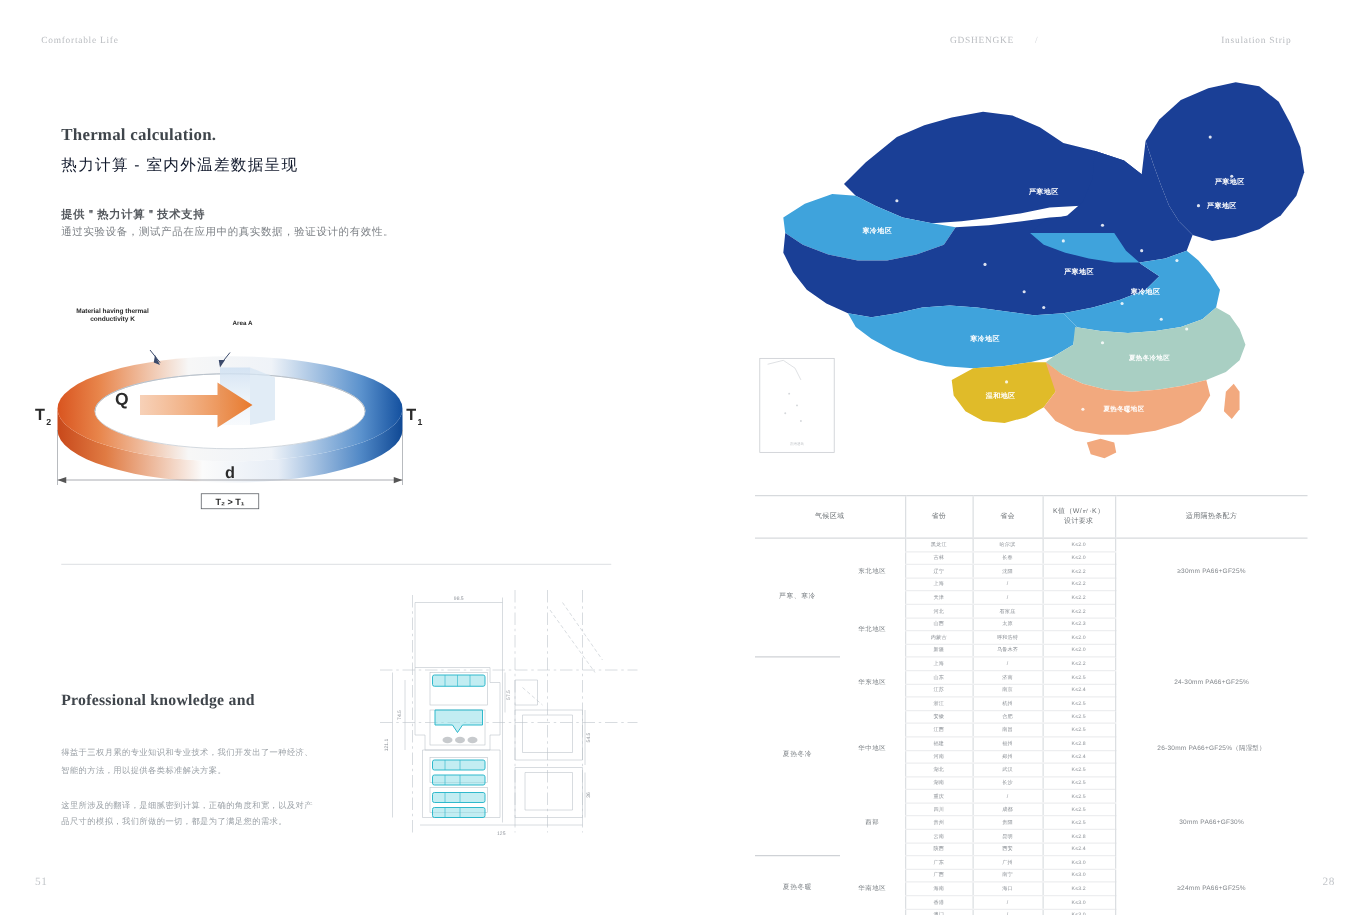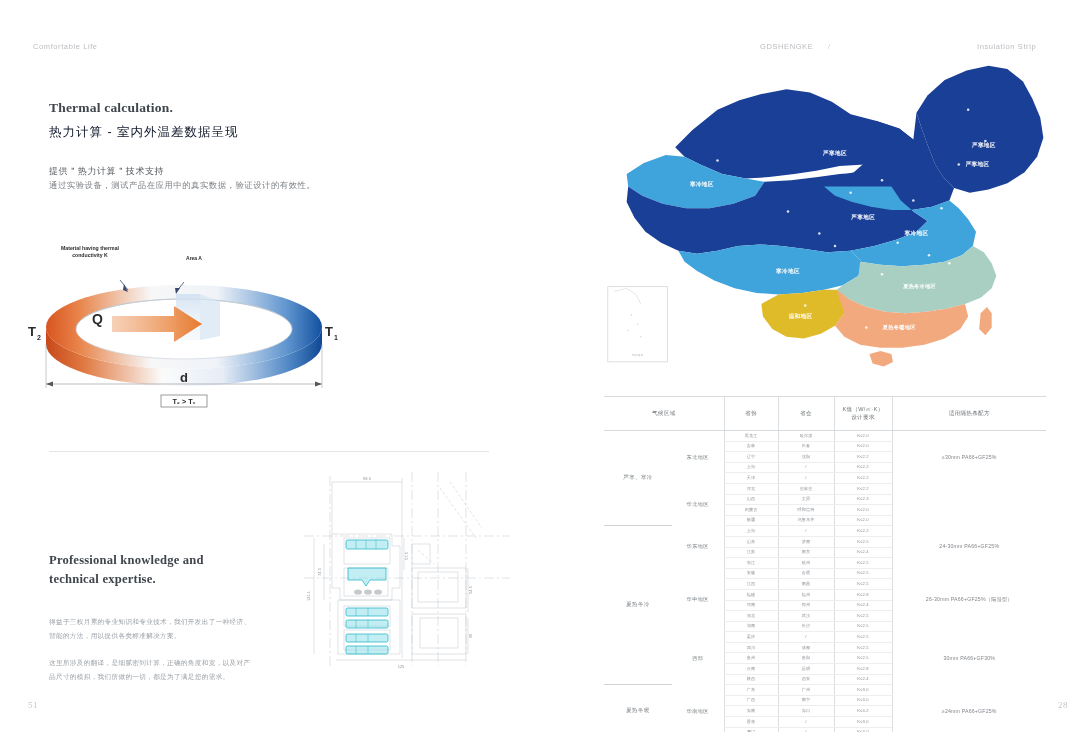--- a/index.html
+++ b/index.html
@@ -5,37 +5,37 @@
   * { margin:0; padding:0; box-sizing:border-box; }
   html,body { width:1080px; height:732px; background:#ffffff; }
   body { font-family:"Liberation Sans", sans-serif; color:#333; overflow:hidden; position:relative; }
 
   .spread { position:absolute; inset:0; display:flex; }
   .page { position:relative; height:732px; }
   .page-left  { width:540px; }
   .page-right { width:540px; }
 
   
-  .runhead { position:absolute; top:42px; font-size:7.5px; letter-spacing:.6px;
-             color:#b9bcc0; font-family:Liberation Sans, sans-serif; white-space:nowrap; }
+  .runhead { position:absolute; top:27px; font-size:7.5px; letter-spacing:.6px;
+             color:#b9bcc0; font-family:Liberation Serif, serif; white-space:nowrap; }
   .runhead.left   { left:33px; }
   .runhead.rk     { left:220px; }
   .runhead.rslash { left:288px; color:#cfd2d6; }
   .runhead.rright { left:437px; }
 
   .folio { position:absolute; bottom:22px; font-size:9px; color:#c3c6ca;
            font-family:"Liberation Serif", serif; letter-spacing:.5px; }
   .folio.l { left:28px; }
   .folio.r { right:12px; }
 
   
   .h-en { font-family:"Liberation Serif", serif; font-weight:bold; color:#3d4category; }
   .h-en { color:#3f454b; font-size:13.5px; letter-spacing:.2px; line-height:1.45; }
   .h-cn { color:#0f172a; font-size:12.5px; letter-spacing:1px; margin-top:6px; font-weight:500; }
-  .sub-cn-b { color:#55595e; font-size:9px; font-weight:normal; letter-spacing:.6px; }
+  .sub-cn-b { color:#55595e; font-size:9px; font-weight:bold; letter-spacing:.6px; }
   .sub-cn { color:#7d8186; font-size:8.4px; letter-spacing:.5px; line-height:1.85; }
 
   .block-thermal { position:absolute; left:49px; top:98px; width:420px; }
   .block-thermal .desc { margin-top:24px; }
 
   
   .fig-thermal { position:absolute; left:24px; top:232px; width:320px; height:180px; }
   .fig-thermal svg { display:block; }
   .anno { font-family:"Liberation Sans", sans-serif; font-weight:bold; fill:#2b2b2b; }
 
@@ -162,21 +162,20 @@
 
         <rect x="137" y="163" width="46" height="12" fill="#ffffff" stroke="#55595e" stroke-width=".6"></rect>
         <text x="160" y="172" class="anno" font-size="7.2" text-anchor="middle">T₂ &gt; T₁</text>
       </svg>
     </div>
 
     <div class="rule"></div>
 
     <div class="block-prof">
       <div class="h-en">Professional knowledge and</div>
-      <div class="h-en">technical expertise.</div>
       <div class="body">
         <p>得益于三权月累的专业知识和专业技术，我们开发出了一种经济、智能的方法，用以提供各类标准解决方案。</p>
         <p>这里所涉及的翻译，是细腻密到计算，正确的角度和宽，以及对产品尺寸的模拟，我们所做的一切，都是为了满足您的需求。</p>
       </div>
     </div>
 
     <div class="cad">
       <svg width="215" height="205" viewBox="0 0 215 205">
         <g stroke="#b9c0c7" stroke-width=".45" fill="none">
 

